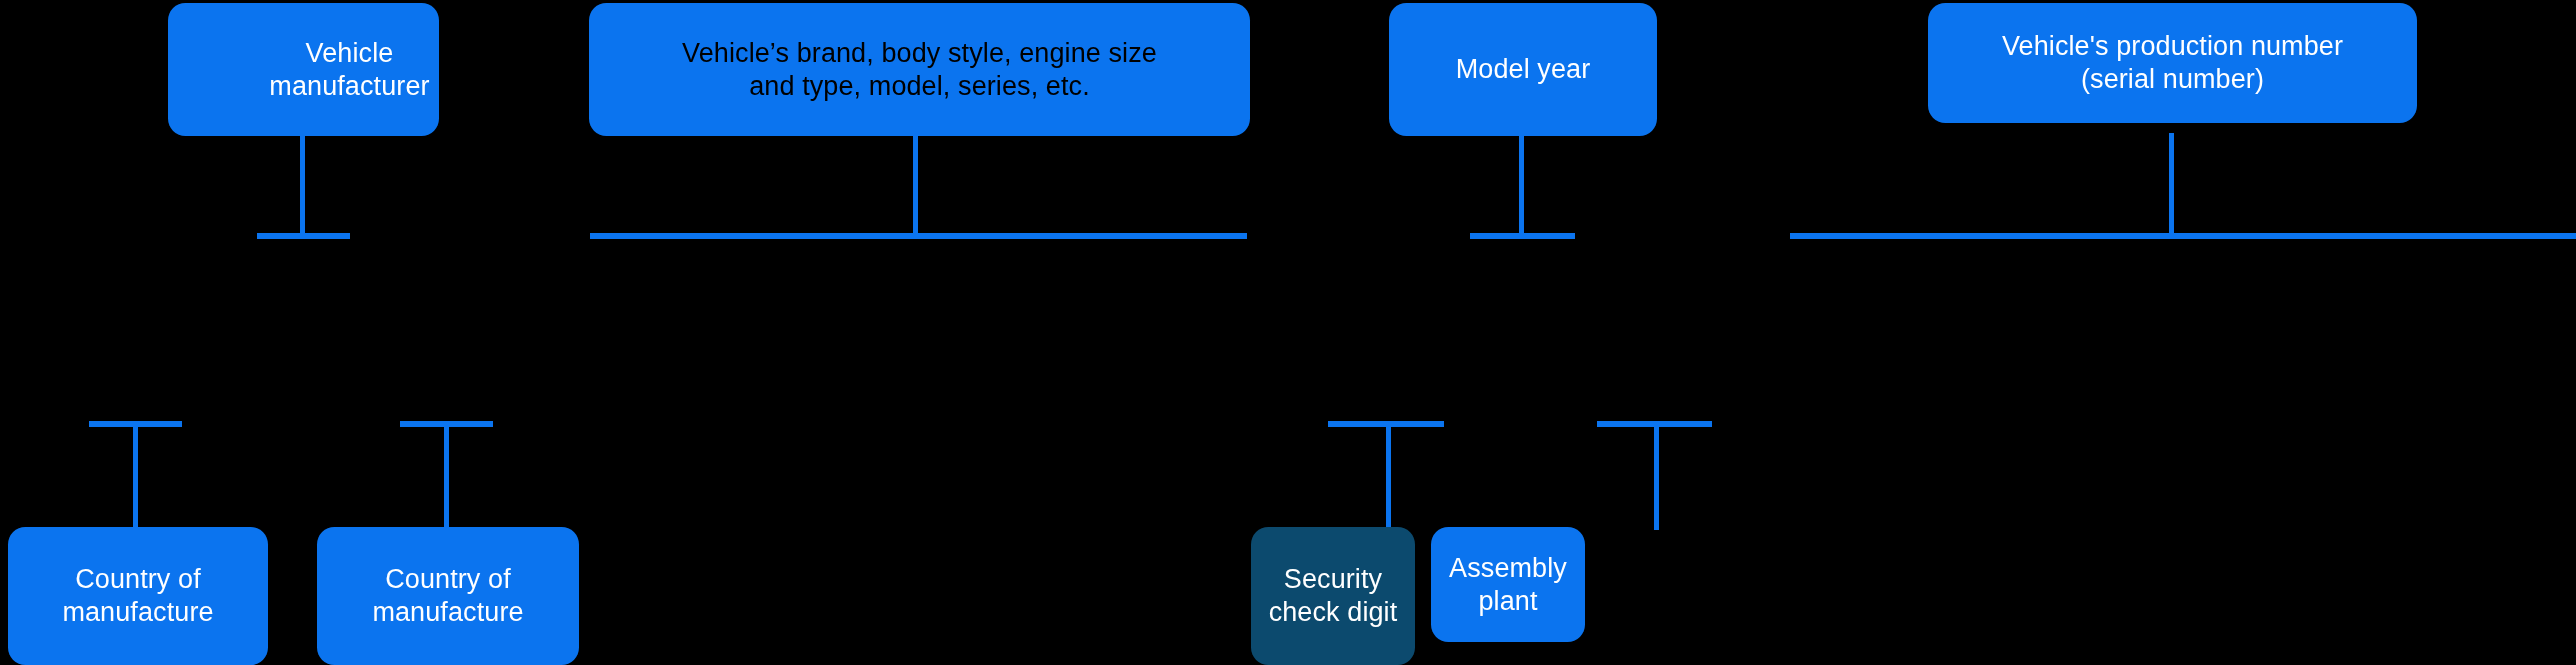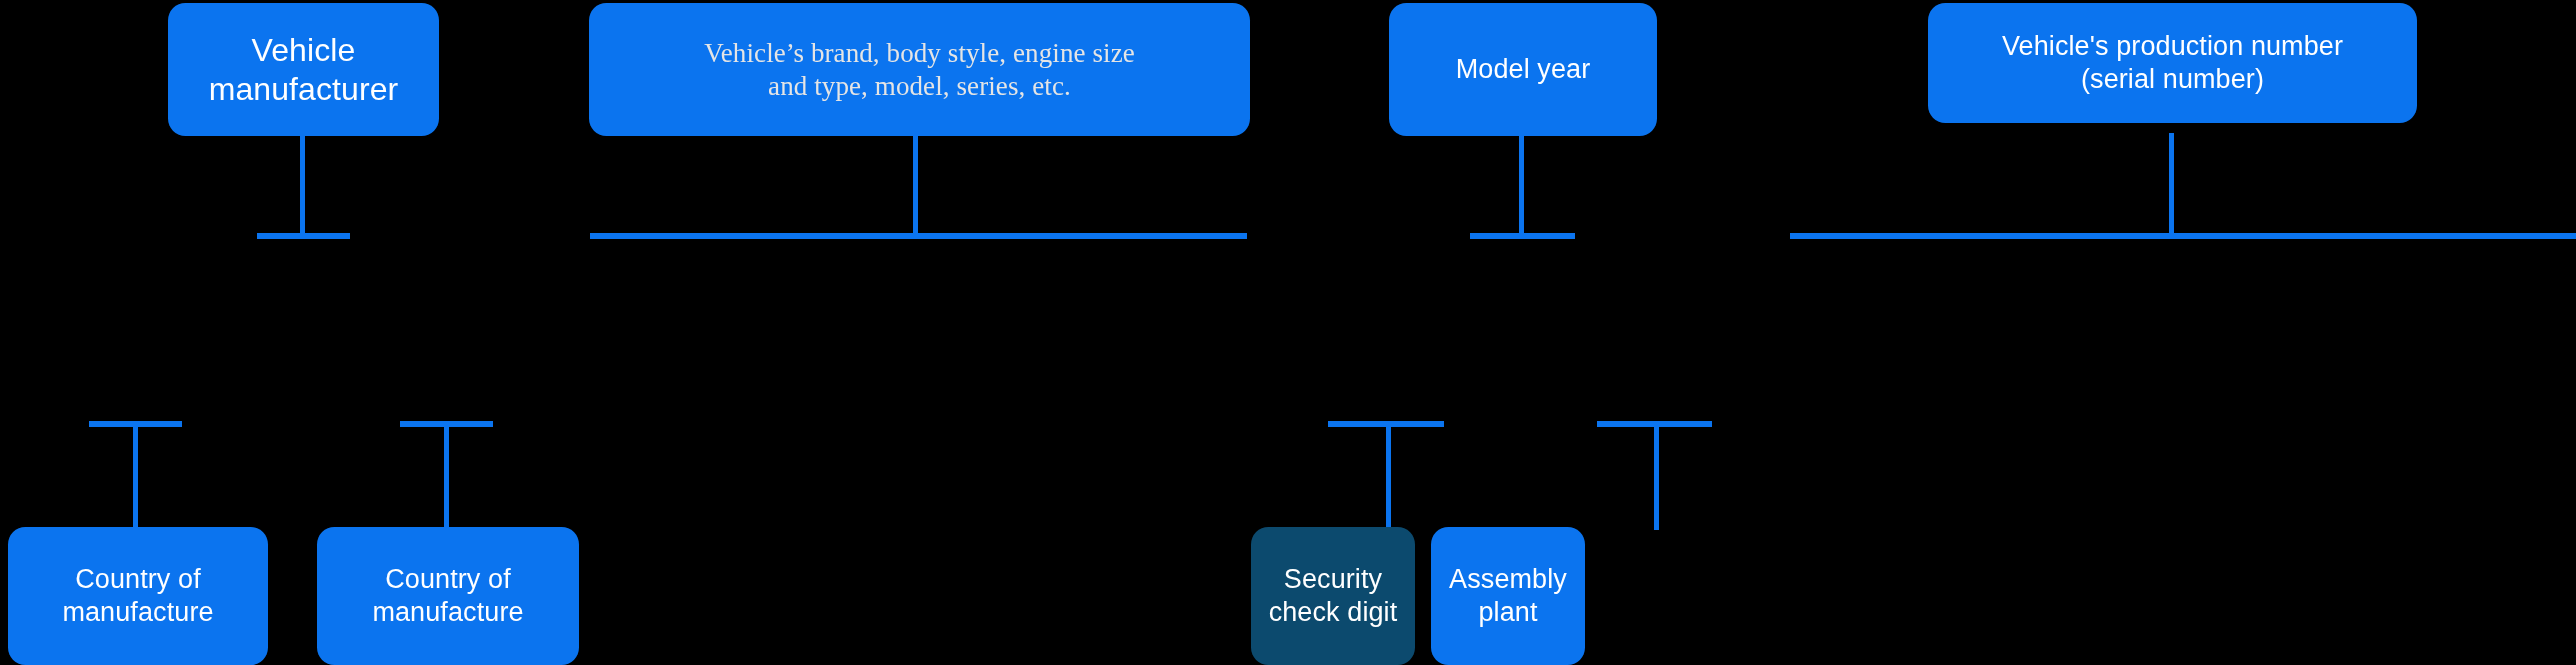--- a/index.html
+++ b/index.html
@@ -45,27 +45,27 @@
     background: #0b74ef;
     z-index: 1;
   }
 </style>
 </head>
 <body>
 
 <div id="canvas">
     <div class="crossbar" style="left: 257px; top: 233px; width: 93px; height: 6px; background: rgb(11, 116, 239);"></div>
     <div class="stem" style="left: 300px; top: 133px; width: 5.4px; height: 102px; background: rgb(11, 116, 239);"></div>
-    <div class="node" style="left: 168px; top: 3.4px; width: 271px; height: 133px; font-size: 32px; background: rgb(11, 116, 239); color: rgb(255, 255, 255);">
+    <div class="node" style="left: 168px; top: 3.4px; width: 271px; height: 133px; font-size: 27px; background: rgb(11, 116, 239); color: rgb(255, 255, 255); justify-content: flex-end;">
       <span class="node-label">Vehicle
 manufacturer</span>
     </div>
     <div class="crossbar" style="left: 590px; top: 233px; width: 657px; height: 6px; background: rgb(11, 116, 239);"></div>
     <div class="stem" style="left: 913px; top: 133px; width: 5.4px; height: 102px; background: rgb(11, 116, 239);"></div>
-    <div class="node" style="left: 589px; top: 3.4px; width: 661px; height: 133px; font-size: 27px; background: rgb(11, 116, 239); color: #e5e5e5; font-family: Liberation Serif, serif;">
+    <div class="node" style="left: 589px; top: 3.4px; width: 661px; height: 133px; font-size: 27px; background: rgb(11, 116, 239); color: #000000;">
       <span class="node-label">Vehicle’s brand, body style, engine size
 and type, model, series, etc.</span>
     </div>
     <div class="crossbar" style="left: 1470px; top: 233px; width: 105px; height: 6px; background: rgb(11, 116, 239);"></div>
     <div class="stem" style="left: 1519px; top: 133px; width: 5.4px; height: 102px; background: rgb(11, 116, 239);"></div>
     <div class="node" style="left: 1389px; top: 3.4px; width: 268px; height: 133px; font-size: 27px; background: rgb(11, 116, 239); color: rgb(255, 255, 255);">
       <span class="node-label">Model year</span>
     </div>
     <div class="crossbar" style="left: 1790px; top: 233px; width: 786px; height: 6px; background: rgb(11, 116, 239);"></div>
     <div class="stem" style="left: 2169px; top: 133px; width: 5.4px; height: 102px; background: rgb(11, 116, 239);"></div>
@@ -86,18 +86,18 @@
 manufacture</span>
     </div>
     <div class="crossbar" style="left: 1328px; top: 421px; width: 116px; height: 6px; background: rgb(11, 116, 239);"></div>
     <div class="stem" style="left: 1386px; top: 424px; width: 5.4px; height: 106px; background: rgb(11, 116, 239);"></div>
     <div class="node" style="left: 1251px; top: 527px; width: 164px; height: 138px; font-size: 27px; background: #0c4a6e; color: rgb(255, 255, 255);">
       <span class="node-label">Security
 check digit</span>
     </div>
     <div class="crossbar" style="left: 1597px; top: 421px; width: 115px; height: 6px; background: rgb(11, 116, 239);"></div>
     <div class="stem" style="left: 1654px; top: 424px; width: 5.4px; height: 106px; background: rgb(11, 116, 239);"></div>
-    <div class="node" style="left: 1431px; top: 527px; width: 154px; height: 138px; font-size: 27px; background: rgb(11, 116, 239); color: rgb(255, 255, 255);">
+    <div class="node" style="left: 1431px; top: 527px; width: 154px; height: 115px; font-size: 27px; background: rgb(11, 116, 239); color: rgb(255, 255, 255);">
       <span class="node-label">Assembly
 plant</span>
     </div>
   </div>
 
 
 </body></html>

